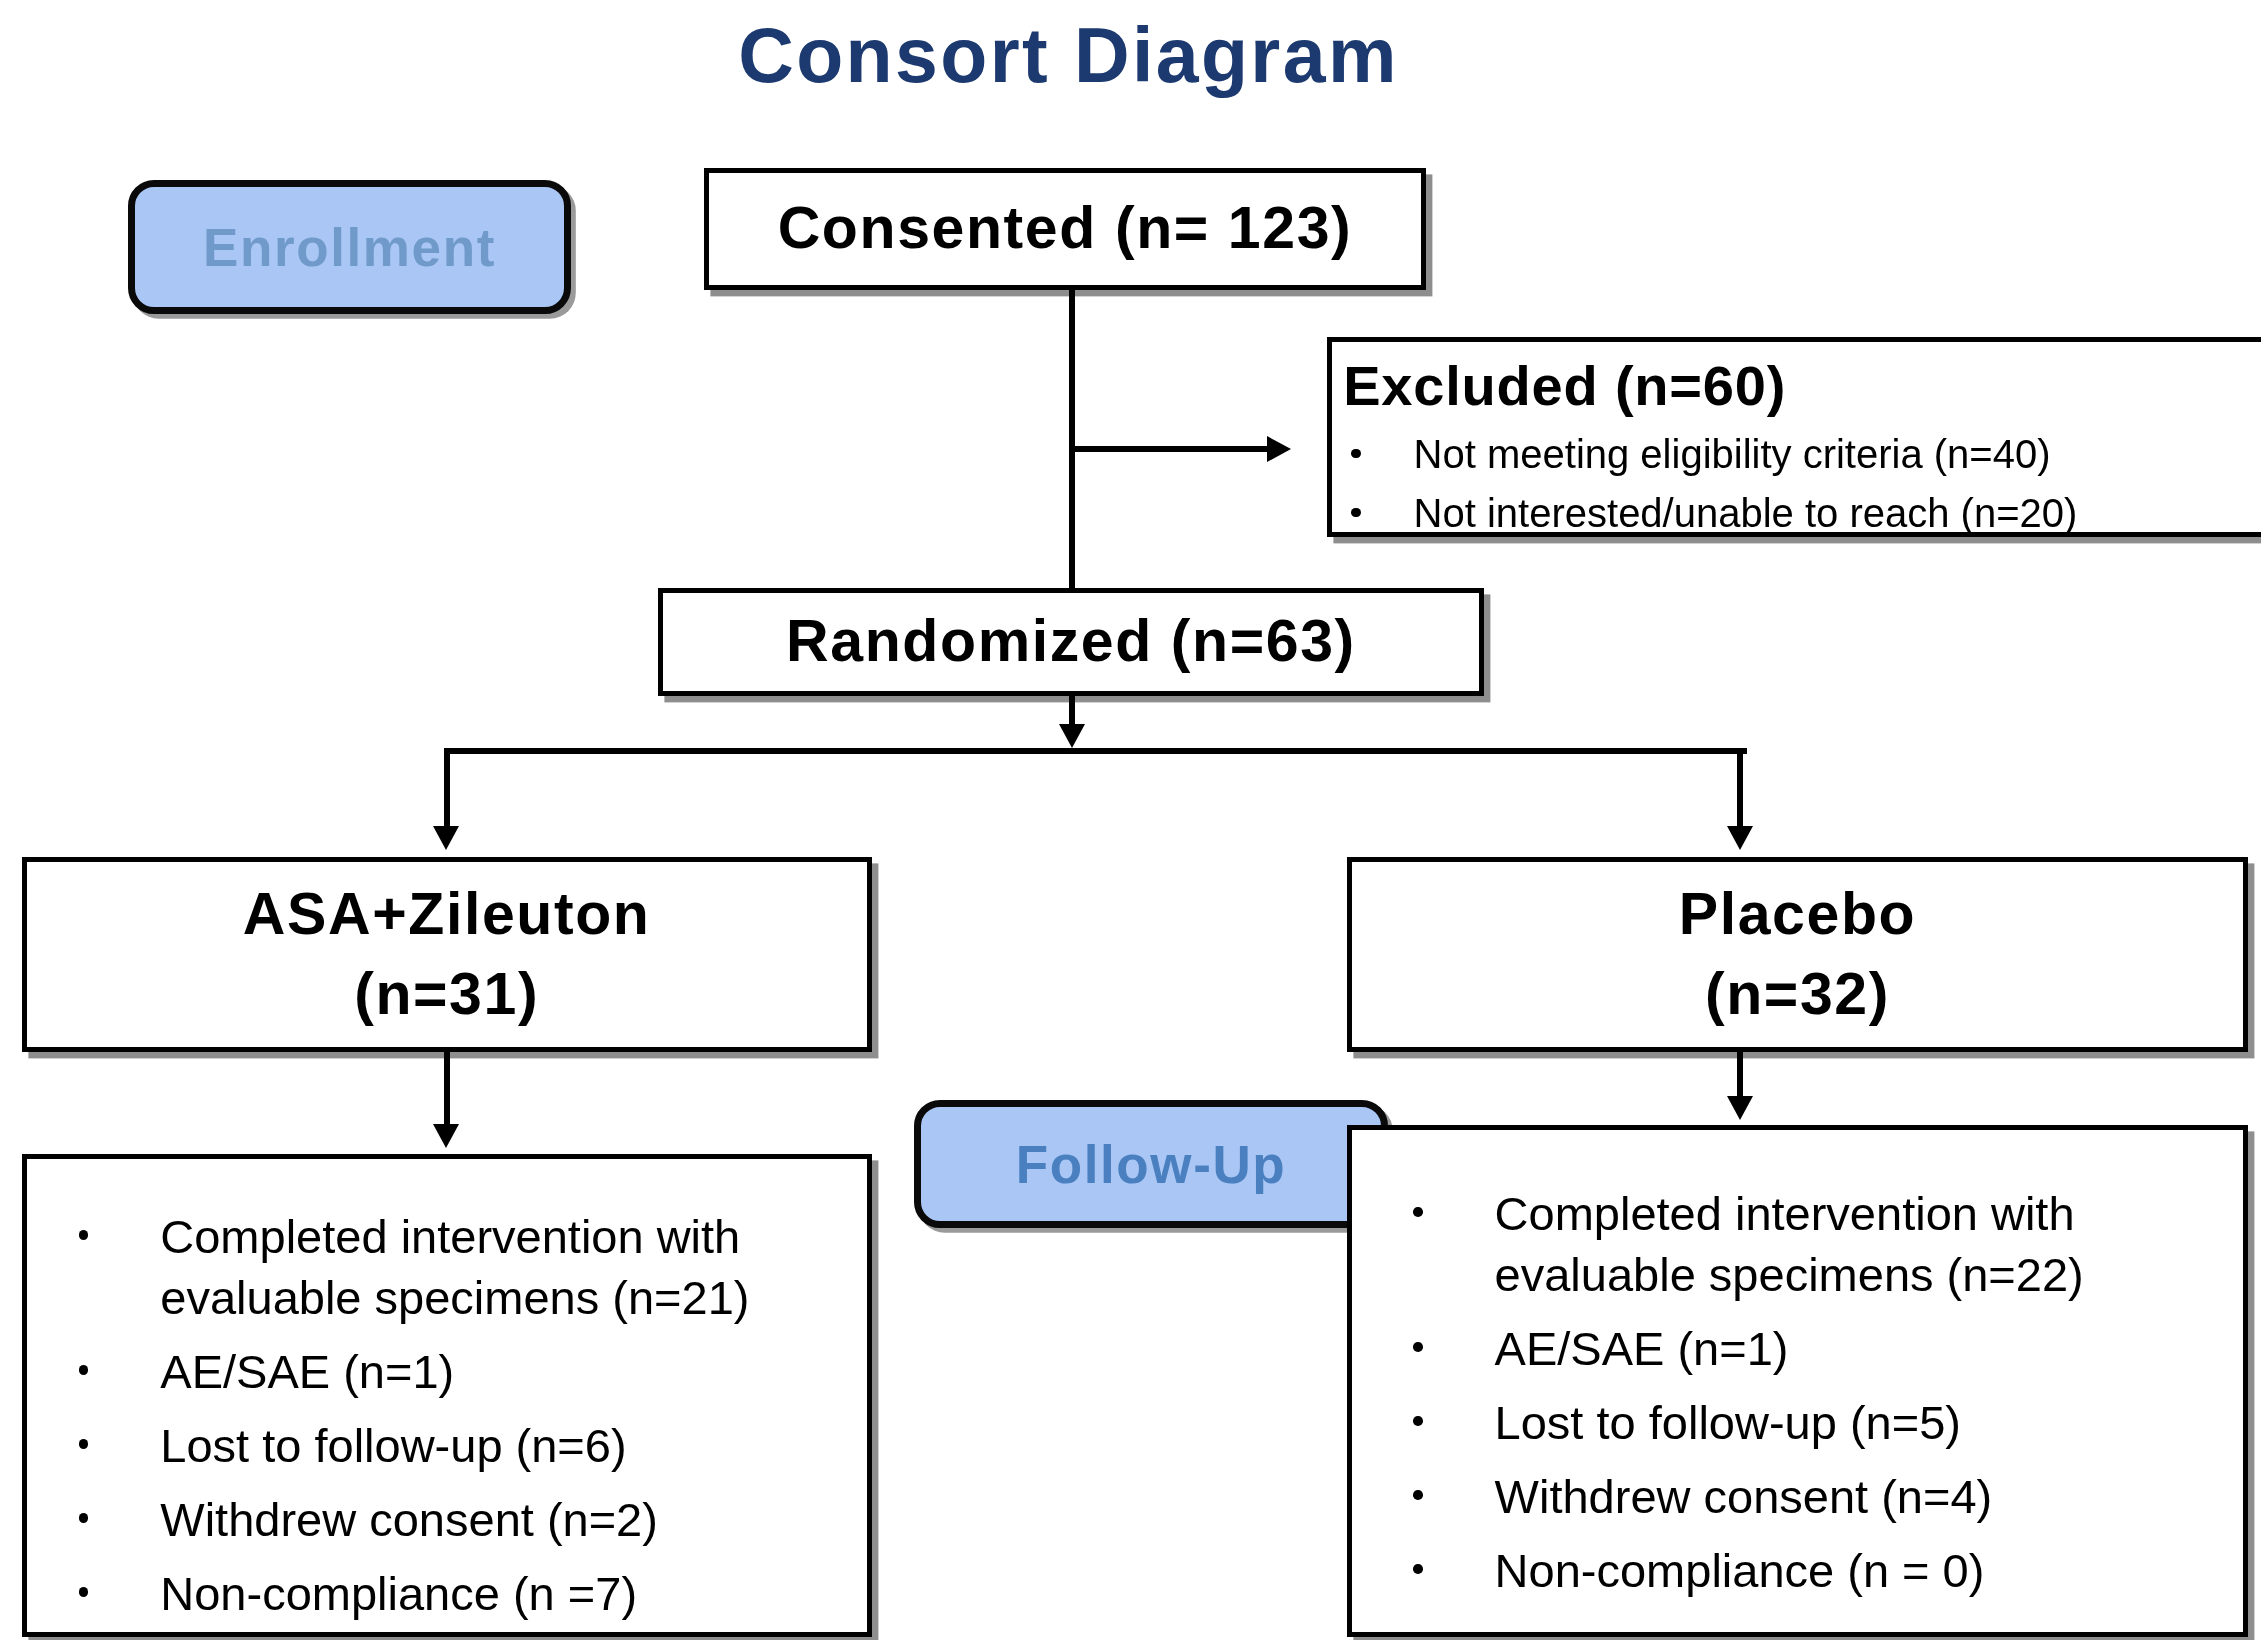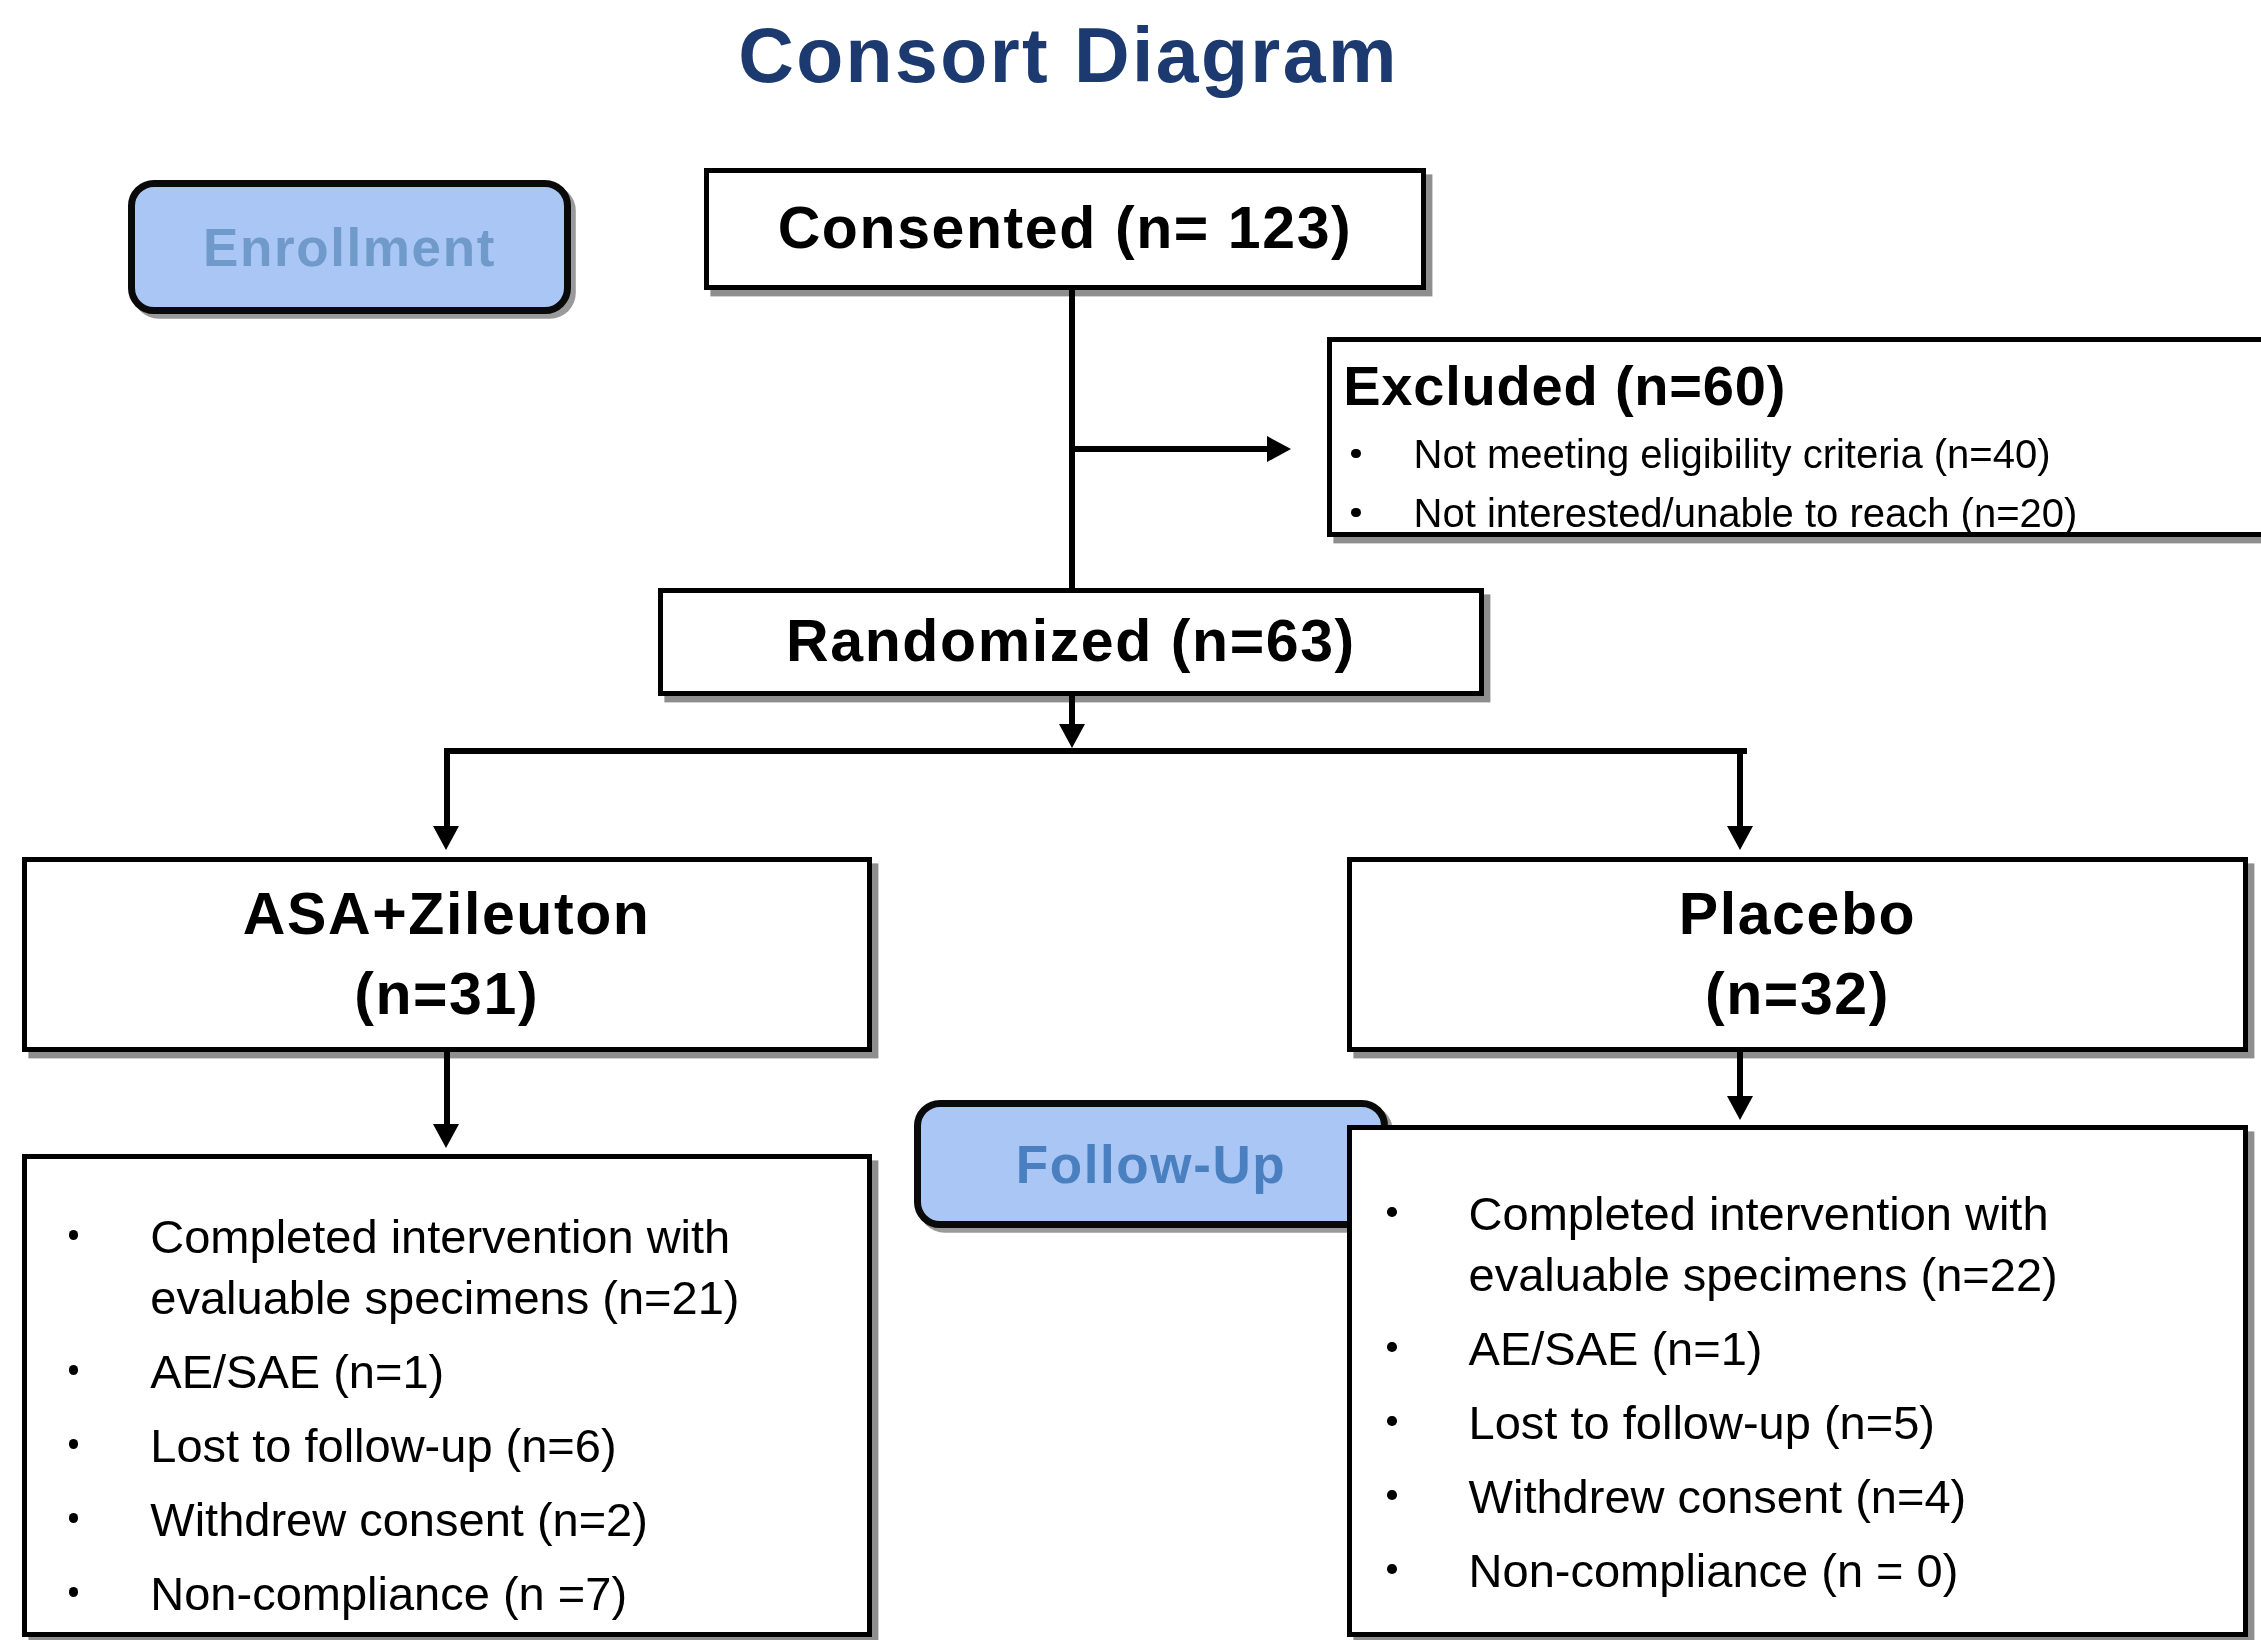--- a/index.html
+++ b/index.html
@@ -34,22 +34,22 @@
     border-left:24px solid #000;}
   .ex-head{font-size:56px;font-weight:700;letter-spacing:0.8px;margin:11.2px 0 9.6px 11.2px;}
   .row{display:flex;align-items:flex-start;}
   .dot{flex:0 0 9.6px;height:9.6px;background:#000;border-radius:50%;}
   .ex-row{margin-top:13px;}
   .ex-row .dot{margin:17.6px 0 0 19px;}
   .ex-text{font-size:40px;line-height:1.15;margin-left:53px;letter-spacing:0px;}
   .fu-row{margin-bottom:13px;}
   .fu-row .dot{margin:24px 0 0 21px;}
   .fu-text{font-size:47px;line-height:1.3;margin-left:72px;}
-  .fu-left-box{padding:47px 13px 0 21px;}
-  .fu-right-box{padding:53px 13px 0 14px;}
+  .fu-left-box{padding:47px 13px 0 31px;}
+  .fu-right-box{padding:53px 13px 0 40px;}
   .fu-text.l{max-width:690px;}
   .fu-text.r{max-width:722px;}
 </style>
 </head>
 <body>
 
 <div id="canvas">
 
   <div class="title">Consort Diagram</div>
 

